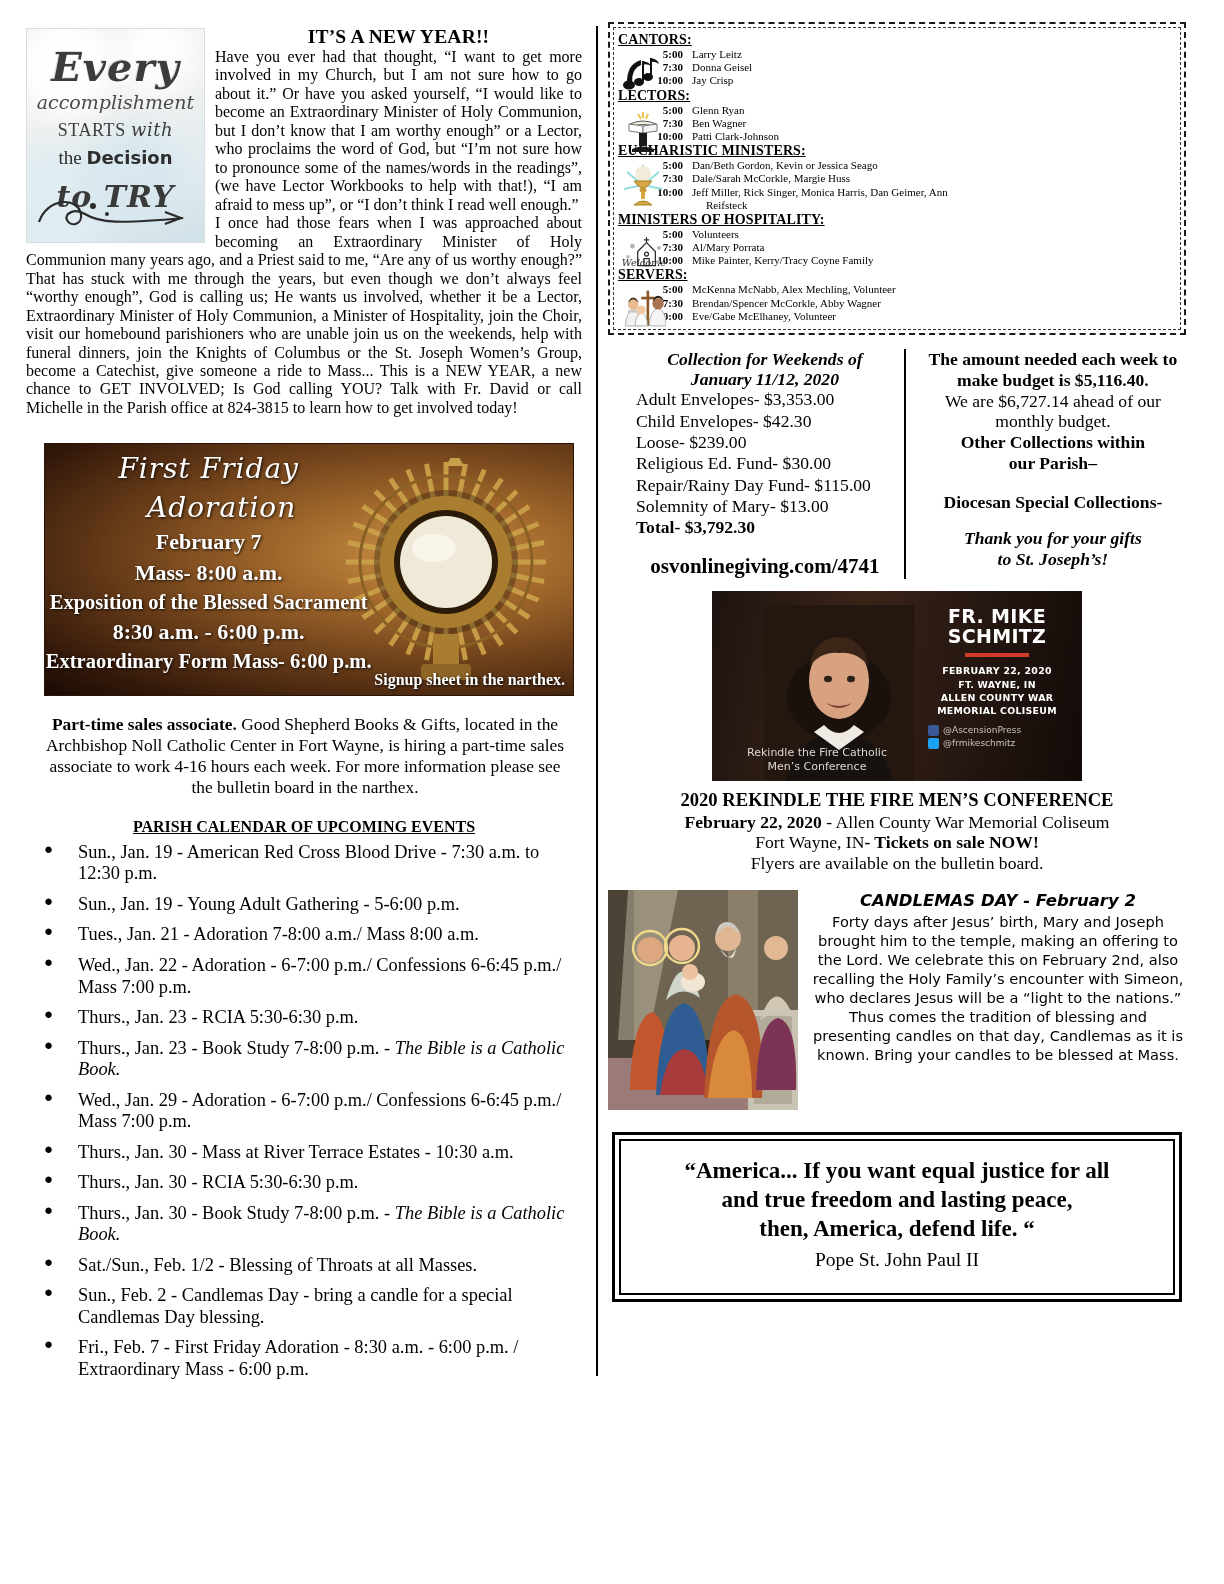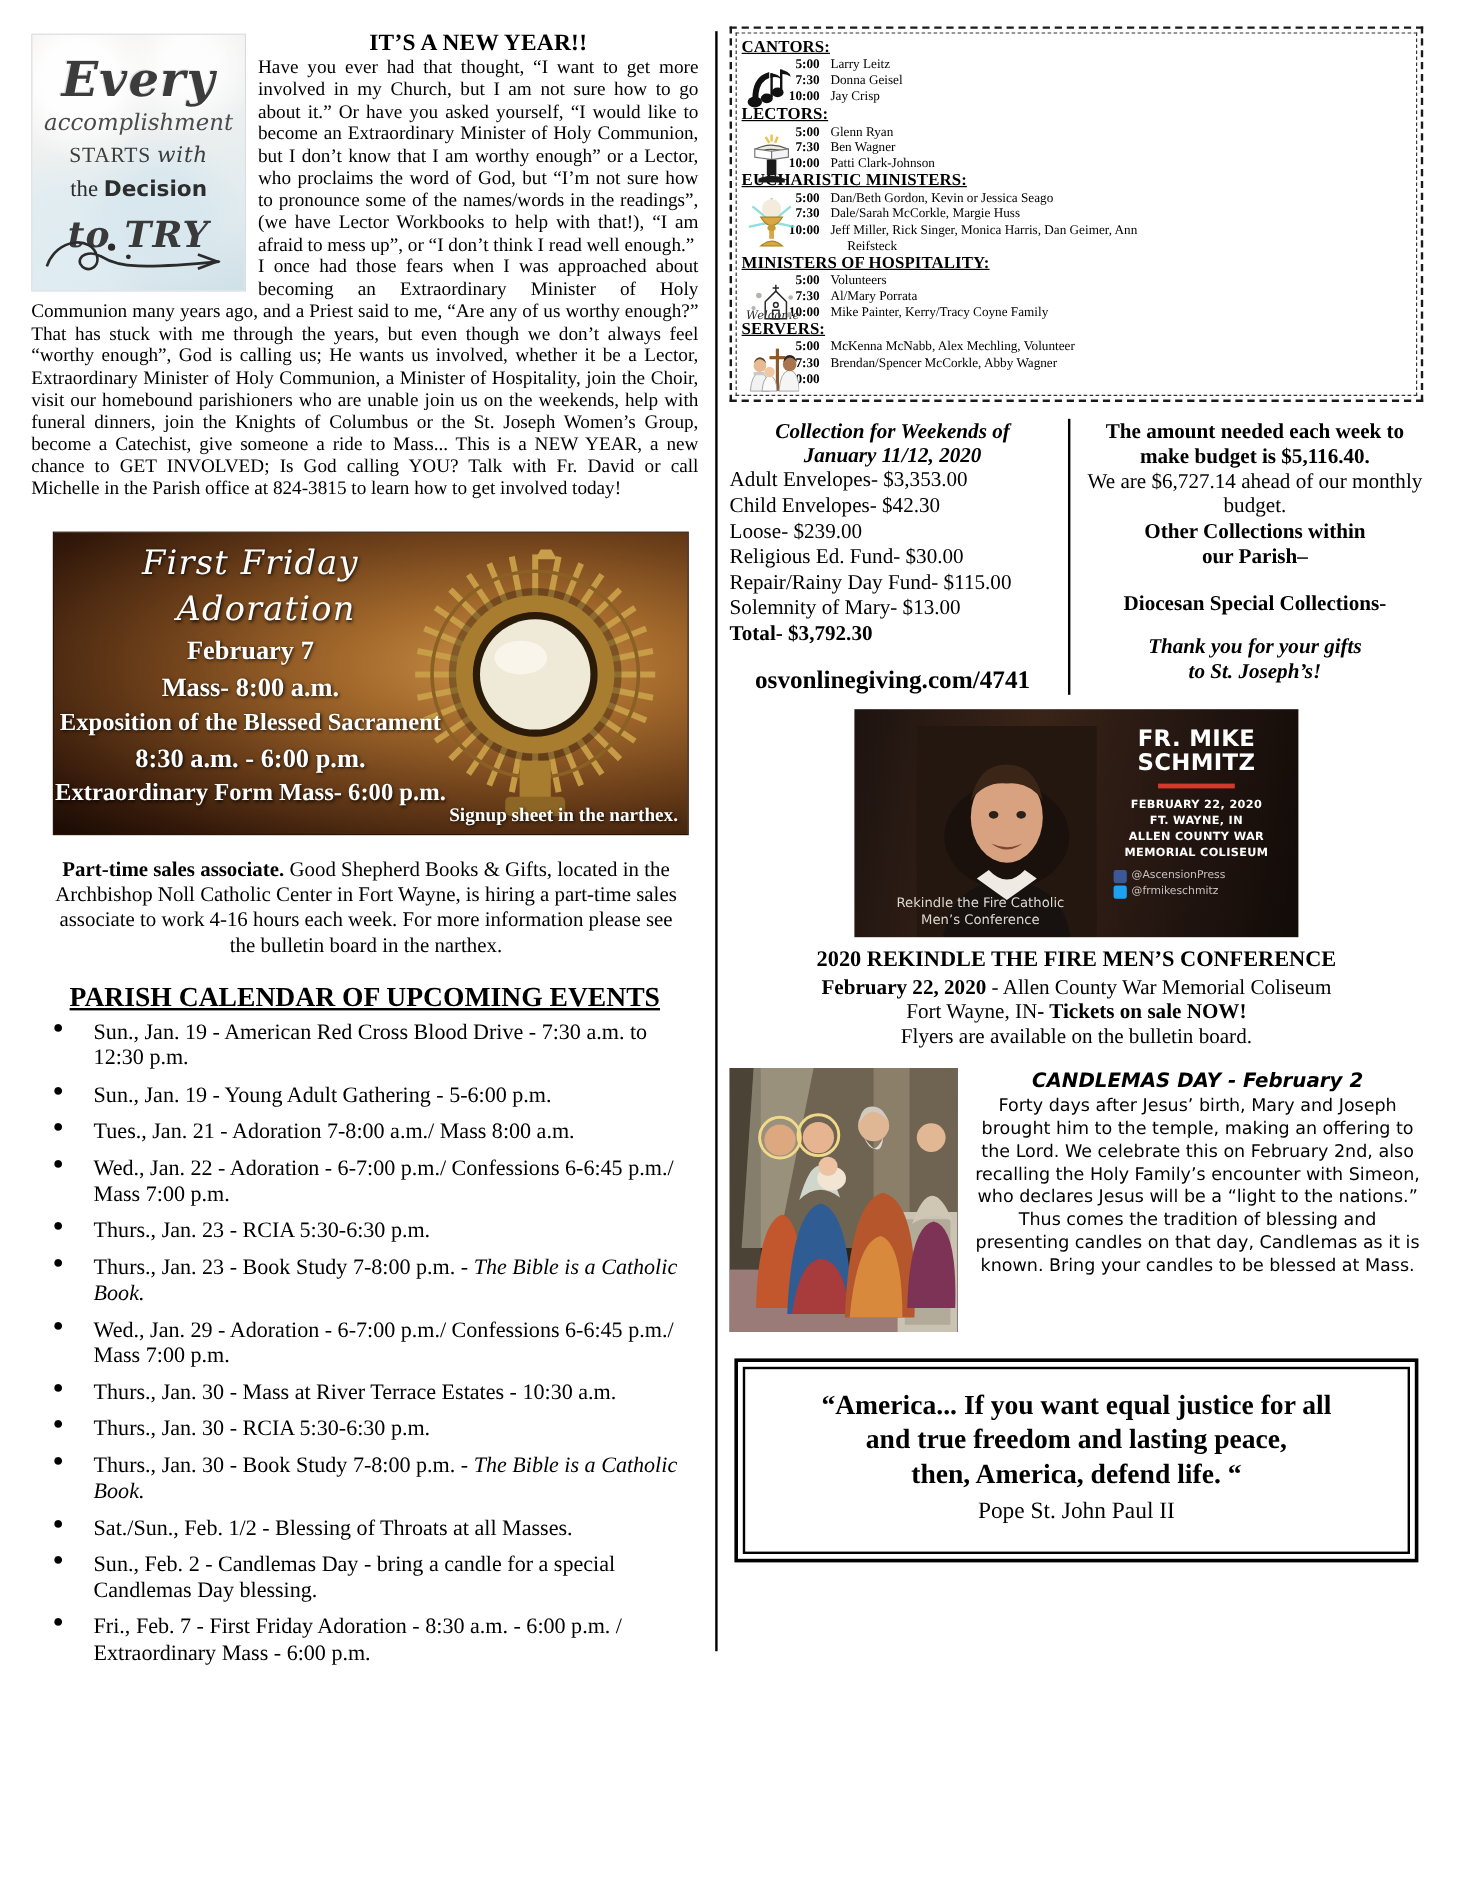--- a/index.html
+++ b/index.html
@@ -65,21 +65,21 @@
   .p-line.sm { font-size: 20.5px; }
   .p-signup { position:absolute; right: 8px; bottom: 6px; color:#fff; font-weight:bold; font-size:16px;
               font-family:"Liberation Serif",serif; text-shadow: 1px 1px 3px rgba(0,0,0,.9); }
   .monstr { position:absolute; right: 22px; top: 14px; width: 210px; height: 232px; }
 
   
   .jobs { margin: 18px 10px 0 12px; font-size: 17.4px; line-height: 1.2; text-align: center; }
   .jobs b { font-weight: bold; }
 
   
-  .cal-head { margin: 20px 0 6px 0; text-align: center; font-weight: bold; font-size: 23px;
+  .cal-head { margin: 20px 0 6px 0; text-align: center; font-weight: bold; font-size: 16px;
               text-decoration: underline; }
   ul.cal { list-style: none; margin: 0 4px 0 6px; }
   ul.cal li { position: relative; padding-left: 46px; margin-bottom: 9px;
               font-size: 18.4px; line-height: 1.17; }
   ul.cal li::before { content: "\25CF"; position: absolute; left: 12px; top: -1px; font-size: 15px; }
   ul.cal li i { font-style: italic; }
 
   
   .sched { border: 3px double #1a1a1a; border-style: dashed; border-width: 2px;
            padding: 8px 10px 10px 8px; position: relative; }
@@ -87,21 +87,21 @@
   .sched-title { text-align: center; font-weight: bold; font-size: 17.4px; margin-bottom: 4px; }
   .grp-title { font-weight: bold; font-size: 14px; text-decoration: underline; letter-spacing: .1px; }
   .rows { position: relative; min-height: 10px; }
   .row { display: flex; font-size: 11px; line-height: 1.2; }
   .row .t { font-weight: bold; width: 74px; text-align: right; padding-right: 9px; flex: none; }
   .row .n { flex: 1; }
   .row .n .cont { display:block; padding-left: 14px; }
   .ic { position: absolute; left: 2px; width: 46px; height: 46px; }
 
   
-  .coll-wrap { display: flex; margin-top: 14px; }
+  .coll-wrap { display: flex; margin-top: 14px; margin-left: 28px; }
   .coll-l { width: 285px; padding-right: 10px; }
   .coll-r { width: 300px; padding-left: 14px; border-left: 2px solid #000; text-align: center; }
   .coll-title { text-align: center; font-weight: bold; font-style: italic; font-size: 17.6px; line-height: 1.15; }
   .coll-line { font-size: 17.6px; line-height: 1.21; }
   .coll-line.tot { font-weight: bold; }
   .osv { text-align: center; font-weight: bold; font-size: 21px; margin-top: 16px;
          font-family: "Liberation Serif", serif; }
   .bd { font-weight: bold; font-size: 17.6px; line-height: 1.18; }
   .bd-n { font-size: 17.6px; line-height: 1.18; }
   .bd-it { font-weight: bold; font-style: italic; font-size: 17.6px; line-height: 1.18; }
@@ -395,20 +395,21 @@
             <div class="row">
               <div class="t">5:00</div>
               <div class="n">McKenna McNabb, Alex Mechling, Volunteer</div>
             </div>
             <div class="row">
               <div class="t">7:30</div>
               <div class="n">Brendan/Spencer McCorkle, Abby Wagner</div>
             </div>
             <div class="row">
               <div class="t">10:00</div>
+              <div class="n">Eve/Gabe McElhaney, Volunteer</div>
             </div>
           </div>
         </div>
     </div>
 
     <div class="coll-wrap">
       <div class="coll-l">
         <div class="coll-title">Collection for Weekends of</div>
         <div class="coll-title">January 11/12, 2020</div>
         <div id="collection-lines">

